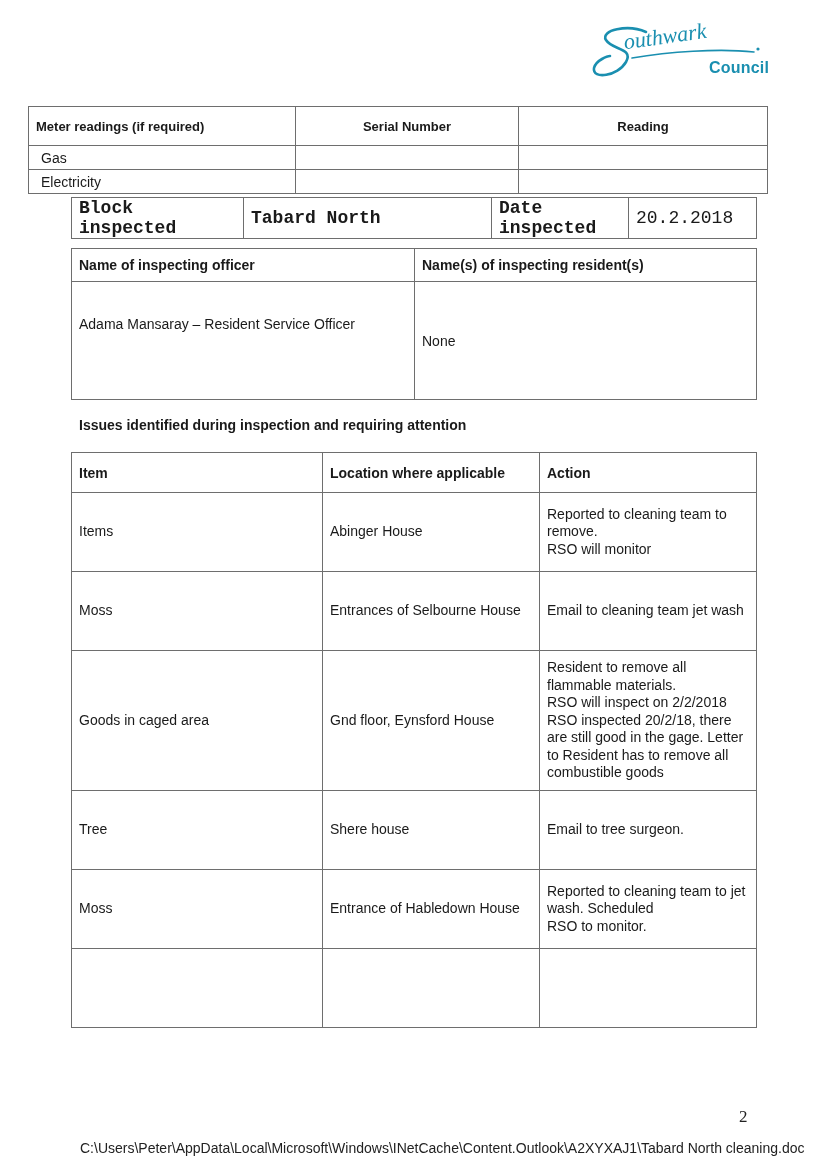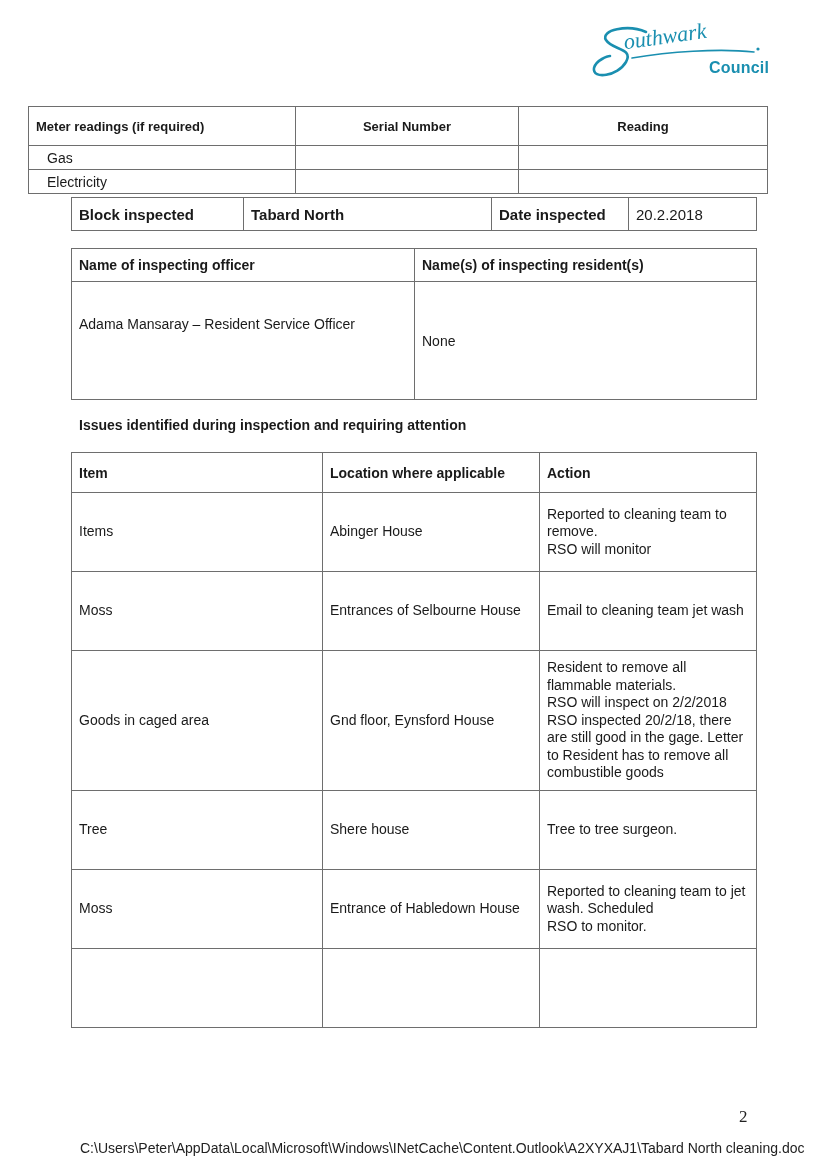--- a/index.html
+++ b/index.html
@@ -10,24 +10,24 @@
   .logo svg { position: absolute; left: 0; top: 0; }
   .logo .council { position: absolute; left: 121px; top: 37px; font-size: 16px; font-weight: bold; color: #1a8fb0; letter-spacing: 0.2px; }
 
   table { position: absolute; border-collapse: collapse; table-layout: fixed; }
   td, th { border: 1px solid #6e6e6e; vertical-align: middle; text-align: left; font-weight: normal; }
 
   
   .meter { left: 28px; top: 106px; width: 739px; font-size: 14px; }
   .meter th { font-size: 13px; font-weight: bold; height: 39px; padding: 0 7px; }
   .meter th.c { text-align: center; }
-  .meter td { height: 24px; padding: 0 18px; }
+  .meter td { height: 24px; padding: 0 12px; }
 
   
-  .block { left: 71px; top: 197px; width: 685px; font-size: 15px; }
+  .block { left: 71px; top: 197px; width: 685px; font-size: 18px; font-family: Liberation Mono, monospace; }
   .block td { height: 33px; padding: 0 7px; }
   .block td.b { font-weight: bold; }
 
   
   .officer { left: 71px; top: 248px; width: 685px; font-size: 14px; border-radius: 14px; }
   .officer th { font-weight: bold; height: 33px; padding: 0 7px; }
   .officer td { height: 118px; padding: 0 7px; }
   .officer td.top { vertical-align: top; padding-top: 34px; }
 
   .issues-title { position: absolute; left: 79px; top: 417px; font-size: 14px; font-weight: bold; }
@@ -142,21 +142,21 @@
   <tr class="tall">
     <td>Goods in caged area</td>
     <td>Gnd floor, Eynsford House</td>
     <td class="pre">Resident to remove all flammable materials.
 RSO will inspect on 2/2/2018
 RSO inspected 20/2/18, there are still good in the gage. Letter to Resident has to remove all combustible goods</td>
   </tr>
   <tr>
     <td>Tree</td>
     <td>Shere house</td>
-    <td class="pre">Tree to tree surgeon.</td>
+    <td class="pre">Email to tree surgeon.</td>
   </tr>
   <tr>
     <td>Moss</td>
     <td>Entrance of Habledown House</td>
     <td class="pre">Reported to cleaning team to jet wash. Scheduled
 RSO to monitor.</td>
   </tr>
   <tr>
     <td></td>
     <td></td>

